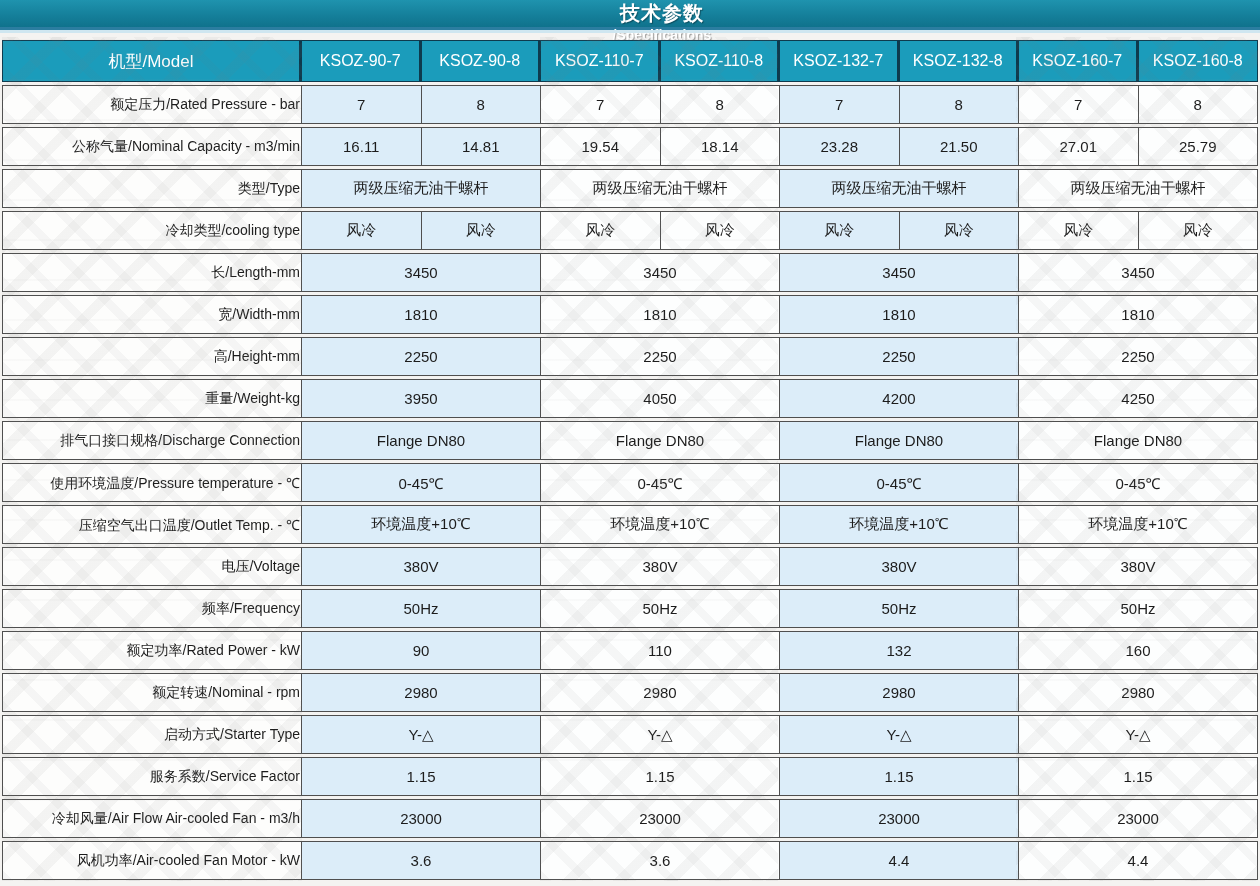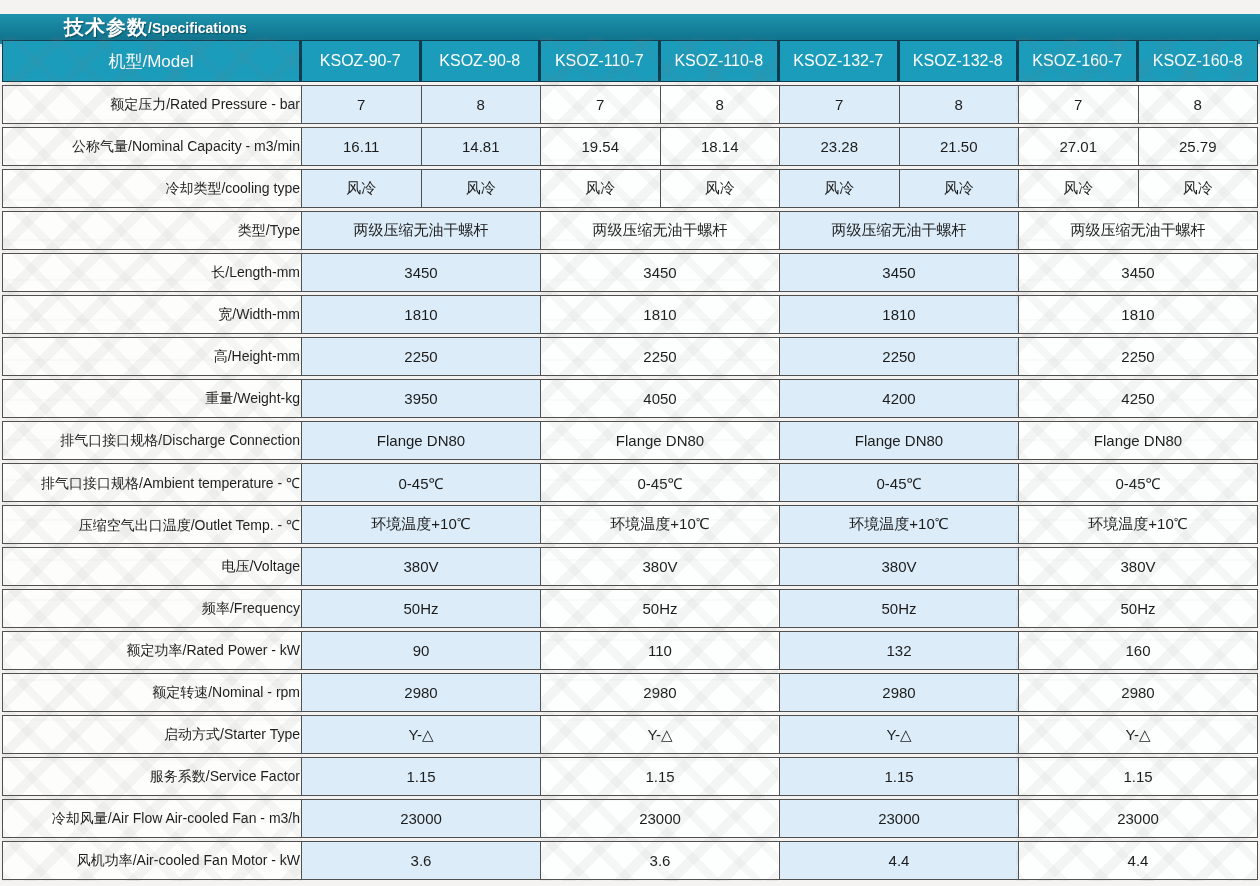--- a/index.html
+++ b/index.html
@@ -2,25 +2,26 @@
 <html><head>
 <meta charset="utf-8">
 <style>
   html,body { margin:0; padding:0; }
   body {
     width:1260px; height:886px; position:relative; overflow:hidden;
     background:#f4f3f1; font-family:"Liberation Sans", sans-serif;
   }
   
   .title-bar {
-    position:absolute; top:14px; left:0; width:1260px; height:30px;
+    position:absolute; top:0; left:0; width:1260px; height:30px;
     background:linear-gradient(180deg,#1f93ae 0%, #15809b 55%, #0f728c 100%);
     background-color:#15809b;
     display:flex; align-items:center; padding-left:64px; box-sizing:border-box;
     border-bottom:3px solid #2b7da0;
+    flex-direction:column;
   }
   .title-bar::after{
     content:""; position:absolute; left:0; right:0; bottom:-6px; height:3px;
     background:#cfe6f0;
   }
   .title-zh {
     color:#ffffff; font-size:20px; font-weight:bold; letter-spacing:1px;
     text-shadow:1px 1px 1px rgba(0,0,0,.35);
   }
   .title-en {
@@ -116,38 +117,38 @@
         <td colspan="1" class="value-cell tint">16.11</td>
         <td colspan="1" class="value-cell tint">14.81</td>
         <td colspan="1" class="value-cell plain">19.54</td>
         <td colspan="1" class="value-cell plain">18.14</td>
         <td colspan="1" class="value-cell tint">23.28</td>
         <td colspan="1" class="value-cell tint">21.50</td>
         <td colspan="1" class="value-cell plain">27.01</td>
         <td colspan="1" class="value-cell plain">25.79</td>
       </tr>
       <tr>
-        <td class="label-cell">冷却类型/cooling type</td>
-        <td colspan="1" class="value-cell tint">风冷</td>
-        <td colspan="1" class="value-cell tint">风冷</td>
-        <td colspan="1" class="value-cell plain">风冷</td>
-        <td colspan="1" class="value-cell plain">风冷</td>
-        <td colspan="1" class="value-cell tint">风冷</td>
-        <td colspan="1" class="value-cell tint">风冷</td>
-        <td colspan="1" class="value-cell plain">风冷</td>
-        <td colspan="1" class="value-cell plain">风冷</td>
-      </tr>
-      <tr>
         <td class="label-cell">类型/Type</td>
         <td colspan="2" class="value-cell tint">两级压缩无油干螺杆</td>
         <td colspan="2" class="value-cell plain">两级压缩无油干螺杆</td>
         <td colspan="2" class="value-cell tint">两级压缩无油干螺杆</td>
         <td colspan="2" class="value-cell plain">两级压缩无油干螺杆</td>
       </tr>
       <tr>
+        <td class="label-cell">冷却类型/cooling type</td>
+        <td colspan="1" class="value-cell tint">风冷</td>
+        <td colspan="1" class="value-cell tint">风冷</td>
+        <td colspan="1" class="value-cell plain">风冷</td>
+        <td colspan="1" class="value-cell plain">风冷</td>
+        <td colspan="1" class="value-cell tint">风冷</td>
+        <td colspan="1" class="value-cell tint">风冷</td>
+        <td colspan="1" class="value-cell plain">风冷</td>
+        <td colspan="1" class="value-cell plain">风冷</td>
+      </tr>
+      <tr>
         <td class="label-cell">长/Length-mm</td>
         <td colspan="2" class="value-cell tint">3450</td>
         <td colspan="2" class="value-cell plain">3450</td>
         <td colspan="2" class="value-cell tint">3450</td>
         <td colspan="2" class="value-cell plain">3450</td>
       </tr>
       <tr>
         <td class="label-cell">宽/Width-mm</td>
         <td colspan="2" class="value-cell tint">1810</td>
         <td colspan="2" class="value-cell plain">1810</td>
@@ -169,21 +170,21 @@
         <td colspan="2" class="value-cell plain">4250</td>
       </tr>
       <tr>
         <td class="label-cell">排气口接口规格/Discharge Connection</td>
         <td colspan="2" class="value-cell tint">Flange DN80</td>
         <td colspan="2" class="value-cell plain">Flange DN80</td>
         <td colspan="2" class="value-cell tint">Flange DN80</td>
         <td colspan="2" class="value-cell plain">Flange DN80</td>
       </tr>
       <tr>
-        <td class="label-cell">排气口接口规格/Ambient temperature - ℃</td>
+        <td class="label-cell">使用环境温度/Pressure temperature - ℃</td>
         <td colspan="2" class="value-cell tint">0-45℃</td>
         <td colspan="2" class="value-cell plain">0-45℃</td>
         <td colspan="2" class="value-cell tint">0-45℃</td>
         <td colspan="2" class="value-cell plain">0-45℃</td>
       </tr>
       <tr>
         <td class="label-cell">压缩空气出口温度/Outlet Temp. - ℃</td>
         <td colspan="2" class="value-cell tint">环境温度+10℃</td>
         <td colspan="2" class="value-cell plain">环境温度+10℃</td>
         <td colspan="2" class="value-cell tint">环境温度+10℃</td>

